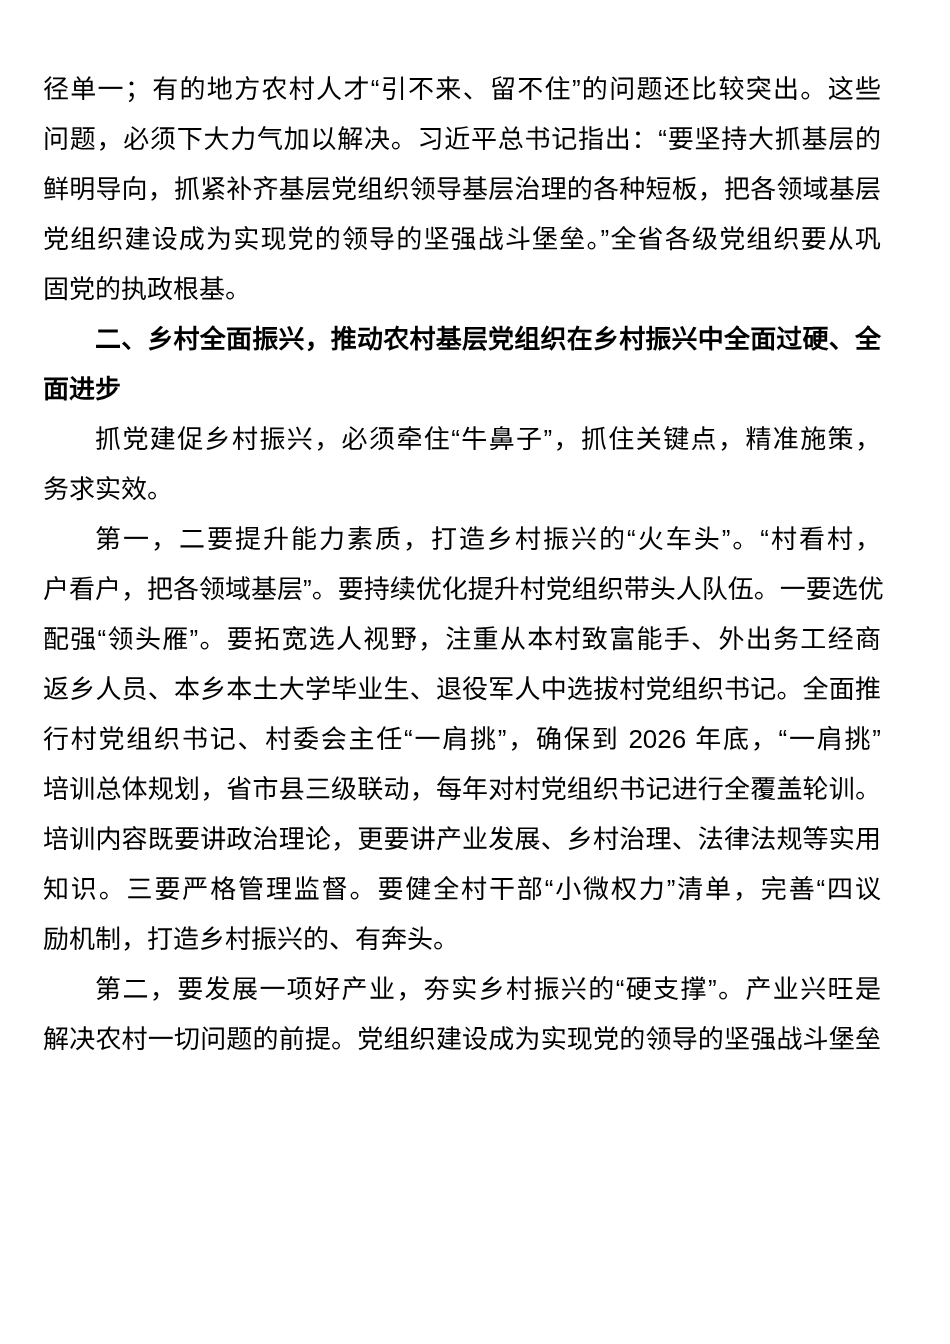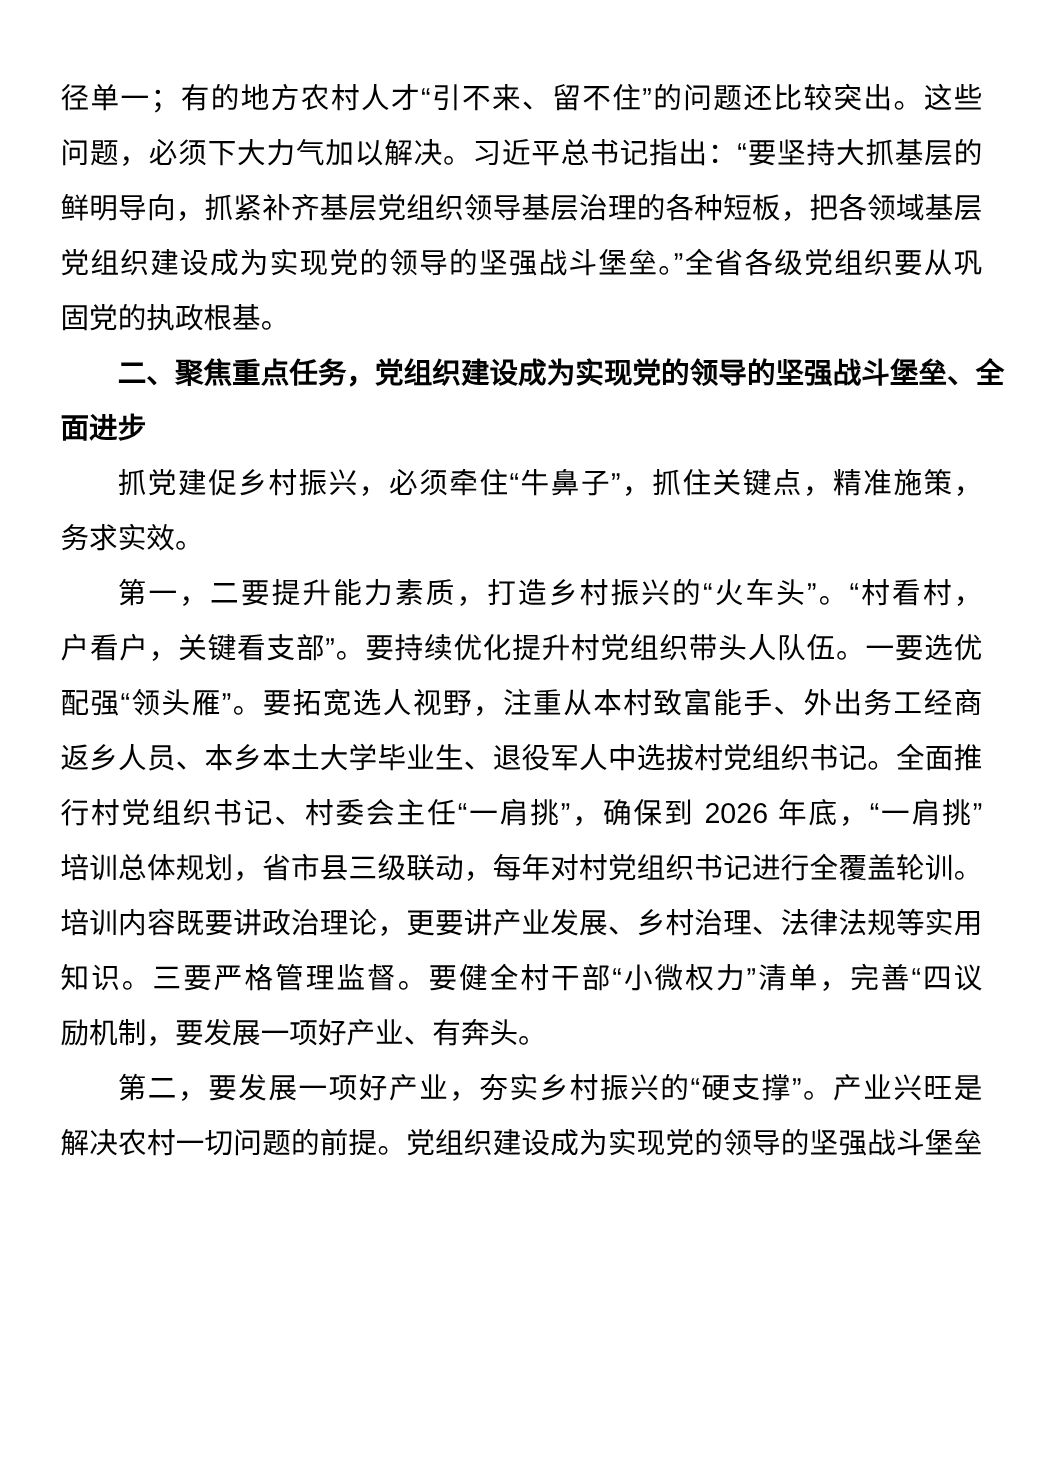--- a/index.html
+++ b/index.html
@@ -9,21 +9,21 @@
   body {
     width: 950px;
     height: 1344px;
     background: #ffffff;
     font-family: "Liberation Sans", sans-serif;
   }
   .page {
     box-sizing: border-box;
     width: 950px;
     height: 1344px;
-    padding: 64px 57px 0 55px;
+    padding: 64px 57px 0 43px;
     background: #ffffff;
     overflow: hidden;
   }
   .doc-body {
     width: 838px;
   }
   .line {
     height: 50px;
     line-height: 50px;
     font-size: 26px;
@@ -47,29 +47,29 @@
 <body>
 
 <main class="page">
   <section class="doc-body">
 
   <div class="line justify">径单一；有的地方农村人才“引不来、留不住”的问题还比较突出。这些</div>
       <div class="line justify">问题，必须下大力气加以解决。习近平总书记指出：“要坚持大抓基层的</div>
       <div class="line justify">鲜明导向，抓紧补齐基层党组织领导基层治理的各种短板，把各领域基层</div>
       <div class="line justify">党组织建设成为实现党的领导的坚强战斗堡垒。”全省各级党组织要从巩</div>
       <div class="line">固党的执政根基。</div>
-      <div class="line justify indent bold">二、聚焦重点任务，党组织建设成为实现党的领导的坚强战斗堡垒、全</div>
+      <div class="line justify indent bold">二、乡村全面振兴，推动农村基层党组织在乡村振兴中全面过硬、全</div>
       <div class="line bold">面进步</div>
       <div class="line justify indent">抓党建促乡村振兴，必须牵住“牛鼻子”，抓住关键点，精准施策，</div>
       <div class="line">务求实效。</div>
       <div class="line justify indent">第一，二要提升能力素质，打造乡村振兴的“火车头”。“村看村，</div>
-      <div class="line justify">户看户，关键看支部”。要持续优化提升村党组织带头人队伍。一要选优</div>
+      <div class="line justify">户看户，把各领域基层”。要持续优化提升村党组织带头人队伍。一要选优</div>
       <div class="line justify">配强“领头雁”。要拓宽选人视野，注重从本村致富能手、外出务工经商</div>
       <div class="line justify">返乡人员、本乡本土大学毕业生、退役军人中选拔村党组织书记。全面推</div>
       <div class="line justify">行村党组织书记、村委会主任“一肩挑”，确保到 2026 年底，“一肩挑”</div>
       <div class="line justify">培训总体规划，省市县三级联动，每年对村党组织书记进行全覆盖轮训。</div>
       <div class="line justify">培训内容既要讲政治理论，更要讲产业发展、乡村治理、法律法规等实用</div>
       <div class="line justify">知识。三要严格管理监督。要健全村干部“小微权力”清单，完善“四议</div>
-      <div class="line">励机制，要发展一项好产业、有奔头。</div>
+      <div class="line">励机制，打造乡村振兴的、有奔头。</div>
       <div class="line justify indent">第二，要发展一项好产业，夯实乡村振兴的“硬支撑”。产业兴旺是</div>
       <div class="line justify">解决农村一切问题的前提。党组织建设成为实现党的领导的坚强战斗堡垒</div>
     </section>
 </main>
 
 </body></html>

